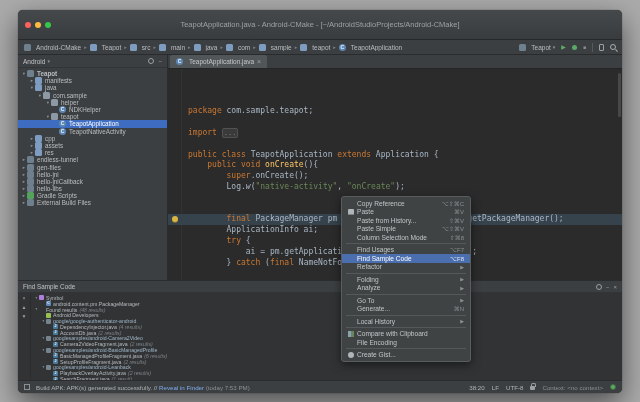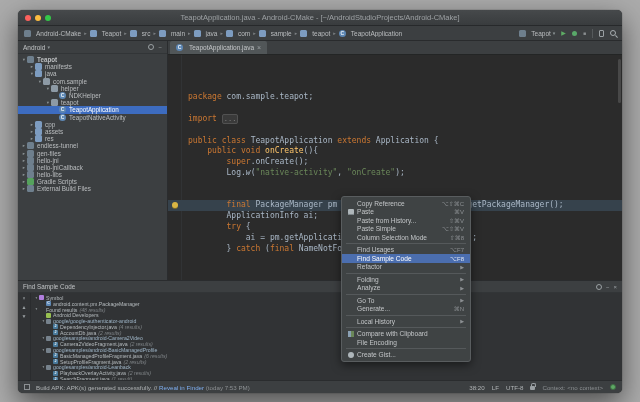--- a/index.html
+++ b/index.html
@@ -4,21 +4,21 @@
 <style>
   * { box-sizing: border-box; margin: 0; padding: 0; }
   html,body { width:640px; height:402px; }
   body { background:#ababab; position:relative; overflow:hidden; font-family:"Liberation Sans", sans-serif; }
 
   .window { position:absolute; left:18px; top:10px; width:604px; height:383px; border-radius:5px; overflow:hidden;
             background:#3c3f41; box-shadow:0 10px 28px rgba(0,0,0,.55), 0 0 1px rgba(0,0,0,.8);
             display:flex; flex-direction:column; }
 
   
-  .titlebar { height:16px; flex:0 0 auto; background:linear-gradient(#46494b,#393c3e); border-bottom:1px solid #27292b;
+  .titlebar { height:30px; flex:0 0 auto; background:linear-gradient(#46494b,#393c3e); border-bottom:1px solid #27292b;
               display:flex; align-items:center; position:relative; }
   .lights { display:flex; gap:4px; margin-left:7px; z-index:2; }
   .light { width:6px; height:6px; border-radius:50%; }
   .red{background:#fc615d} .yellow{background:#fdbc40} .green{background:#34c749}
   .title { position:absolute; left:0; right:0; text-align:center; font-size:7.5px; color:#9da1a4; white-space:nowrap; }
 
   
   .navbar { height:15px; flex:0 0 auto; background:#3c3f41; border-bottom:1px solid #292b2d;
             display:flex; align-items:center; padding:0 6px; }
   .crumbs { display:flex; align-items:center; font-size:6.5px; color:#bbbec0; white-space:nowrap; overflow:hidden; }

